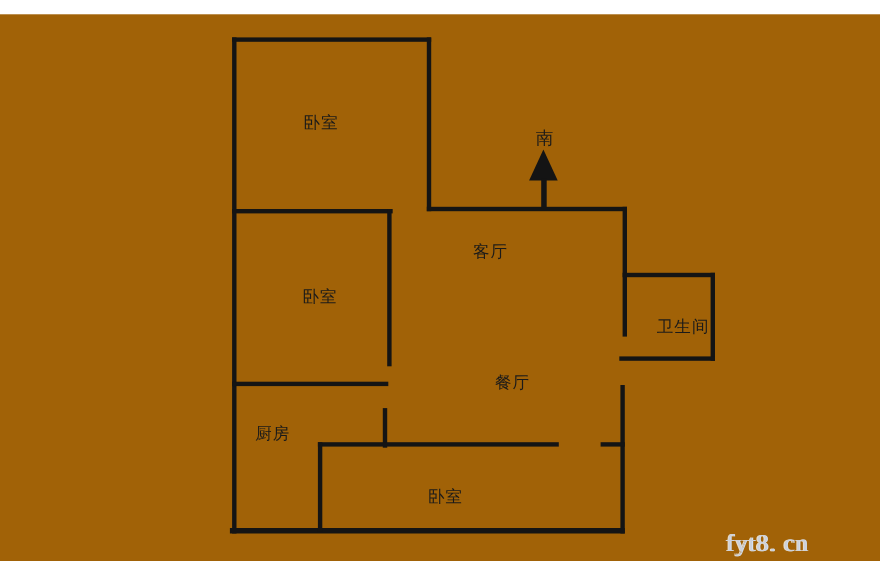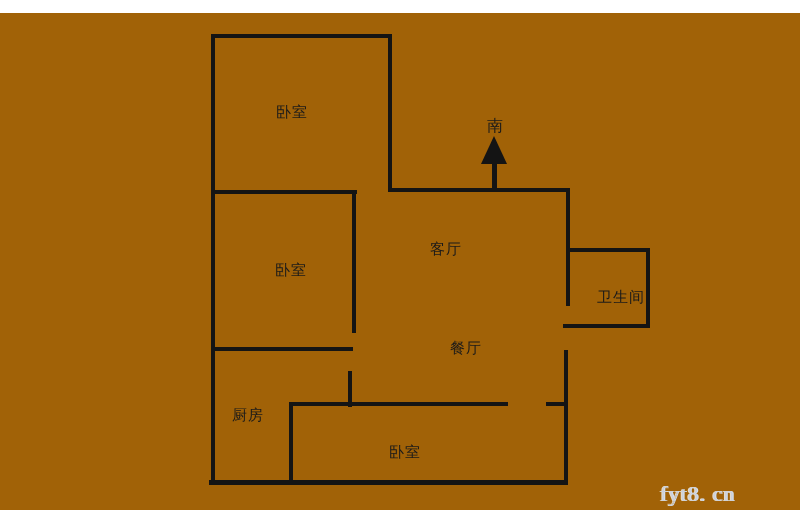--- a/index.html
+++ b/index.html
@@ -44,24 +44,24 @@
     position: absolute;
     transform: translate(-50%, -50%);
     font-size: 15px;
     letter-spacing: 1px;
     color: #1a1a1a;
     white-space: nowrap;
     font-family: "Liberation Serif", "DejaVu Serif", serif;
   }
   .lbl-bed1    { left:292px; top:99px;  }
   .lbl-bed2    { left:291px; top:257px; }
-  .lbl-living  { left:446px; top:236px; }
+  .lbl-living  { left:446px; top:216px; }
   .lbl-bath    { left:621px; top:284px; }
   .lbl-dining  { left:466px; top:335px; }
-  .lbl-kitchen { left:248px; top:402px; }
+  .lbl-kitchen { left:248px; top:382px; }
   .lbl-bed3    { left:405px; top:439px; }
 
   
   .compass-label {
     position: absolute;
     left: 495px;
     top: 113px;
     transform: translate(-50%, -50%);
     font-size: 16px;
     color: #1a1a1a;

